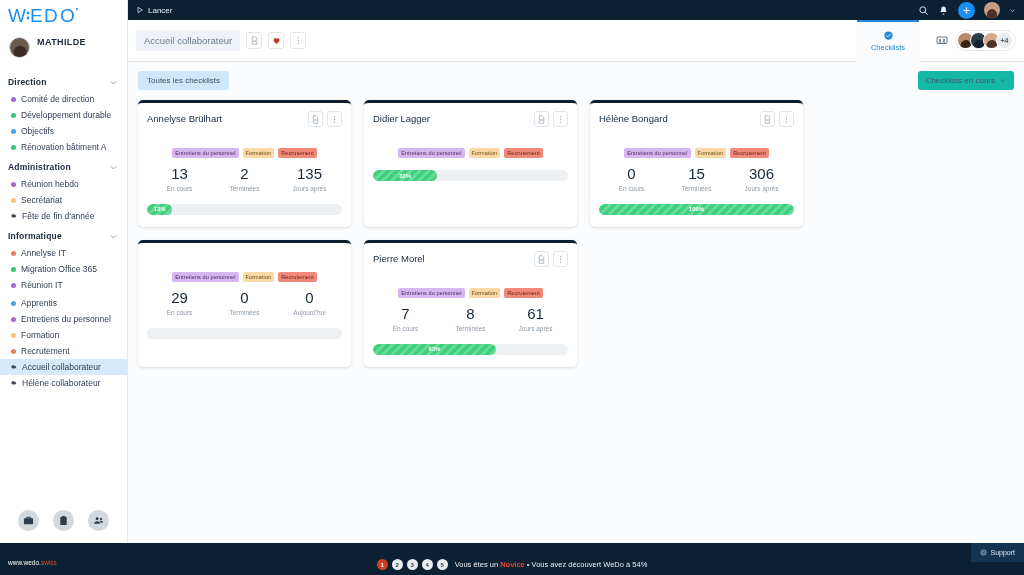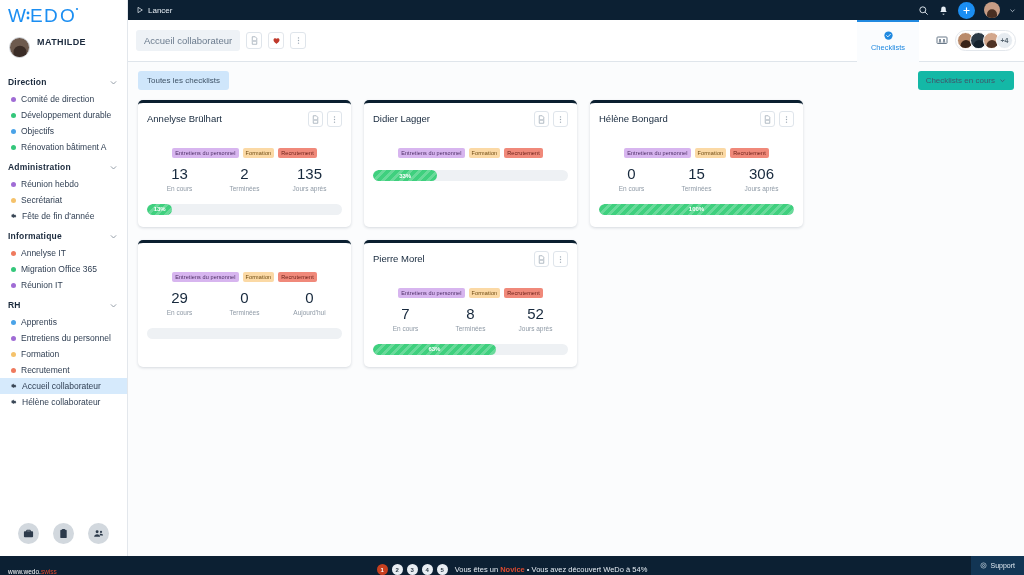--- a/index.html
+++ b/index.html
@@ -176,22 +176,22 @@
     height: 100%; border-radius: 6px; position: relative;
     display: flex; align-items: center; justify-content: center;
     background-color: #3fd07e;
     background-image: linear-gradient(135deg, rgba(255,255,255,.22) 25%, transparent 25%, transparent 50%, rgba(255,255,255,.22) 50%, rgba(255,255,255,.22) 75%, transparent 75%, transparent);
     background-size: 9px 9px;
   }
   .bar-pct { font-size: 6px; color: #ffffff; font-weight: bold; }
 
   
   #footer {
-    height: 19px; flex: 0 0 19px; background: #0c2033; display: flex; align-items: flex-end;
-    padding: 0 8px; color: #d8e2ec; font-size: 7px; position: relative;
+    height: 19px; flex: 0 0 19px; background: #0c2033; display: flex; align-items: flex-start;
+    padding: 16px 8px; color: #d8e2ec; font-size: 7px; position: relative;
   }
   .foot-brand { color: #ffffff; font-size: 6.5px; }
   .foot-brand .sw { color: #e04a2f; }
   .foot-center { position: absolute; left: 0; right: 0; display: flex; align-items: center; justify-content: center; gap: 7px; pointer-events: none; }
   .steps { display: flex; gap: 4px; }
   .step {
     width: 11px; height: 11px; border-radius: 50%; background: #e9eef3; color: #2c3a46;
     font-size: 6px; display: flex; align-items: center; justify-content: center; font-weight: bold;
   }
   .step.cur { background: #c8401f; color: #fff; }
@@ -292,26 +292,20 @@
             <div class="nav-item">
               <span class="dot" style="background:#34c77b"></span>
               <span>Migration Office 365</span>
             </div>
             <div class="nav-item">
               <span class="dot" style="background:#a06cd5"></span>
               <span>Réunion IT</span>
             </div>
           </div>
           <div class="nav-group">
-            <div class="group-head">
-              <span class="group-title">RH</span>
-              <svg class="chev" viewBox="0 0 24 24" fill="none" stroke="currentColor" stroke-width="2.4">
-                <path d="M5 9l7 7 7-7"></path>
-              </svg>
-            </div>
             <div class="nav-item">
               <span class="dot" style="background:#4aa3e8"></span>
               <span>Apprentis</span>
             </div>
             <div class="nav-item">
               <span class="dot" style="background:#a06cd5"></span>
               <span>Entretiens du personnel</span>
             </div>
             <div class="nav-item">
               <span class="dot" style="background:#f5c26b"></span>
@@ -620,21 +614,21 @@
               <div class="stats">
                 <div class="stat">
                   <div class="stat-num">7</div>
                   <div class="stat-lab">En cours</div>
                 </div>
                 <div class="stat">
                   <div class="stat-num">8</div>
                   <div class="stat-lab">Terminées</div>
                 </div>
                 <div class="stat">
-                  <div class="stat-num">52</div>
+                  <div class="stat-num">61</div>
                   <div class="stat-lab">Jours après</div>
                 </div>
               </div>
               <div class="bar-wrap">
                 <div class="bar-fill" style="width:63%">
                   <span class="bar-pct">63%</span>
                 </div>
               </div>
             </div>
           </div>

